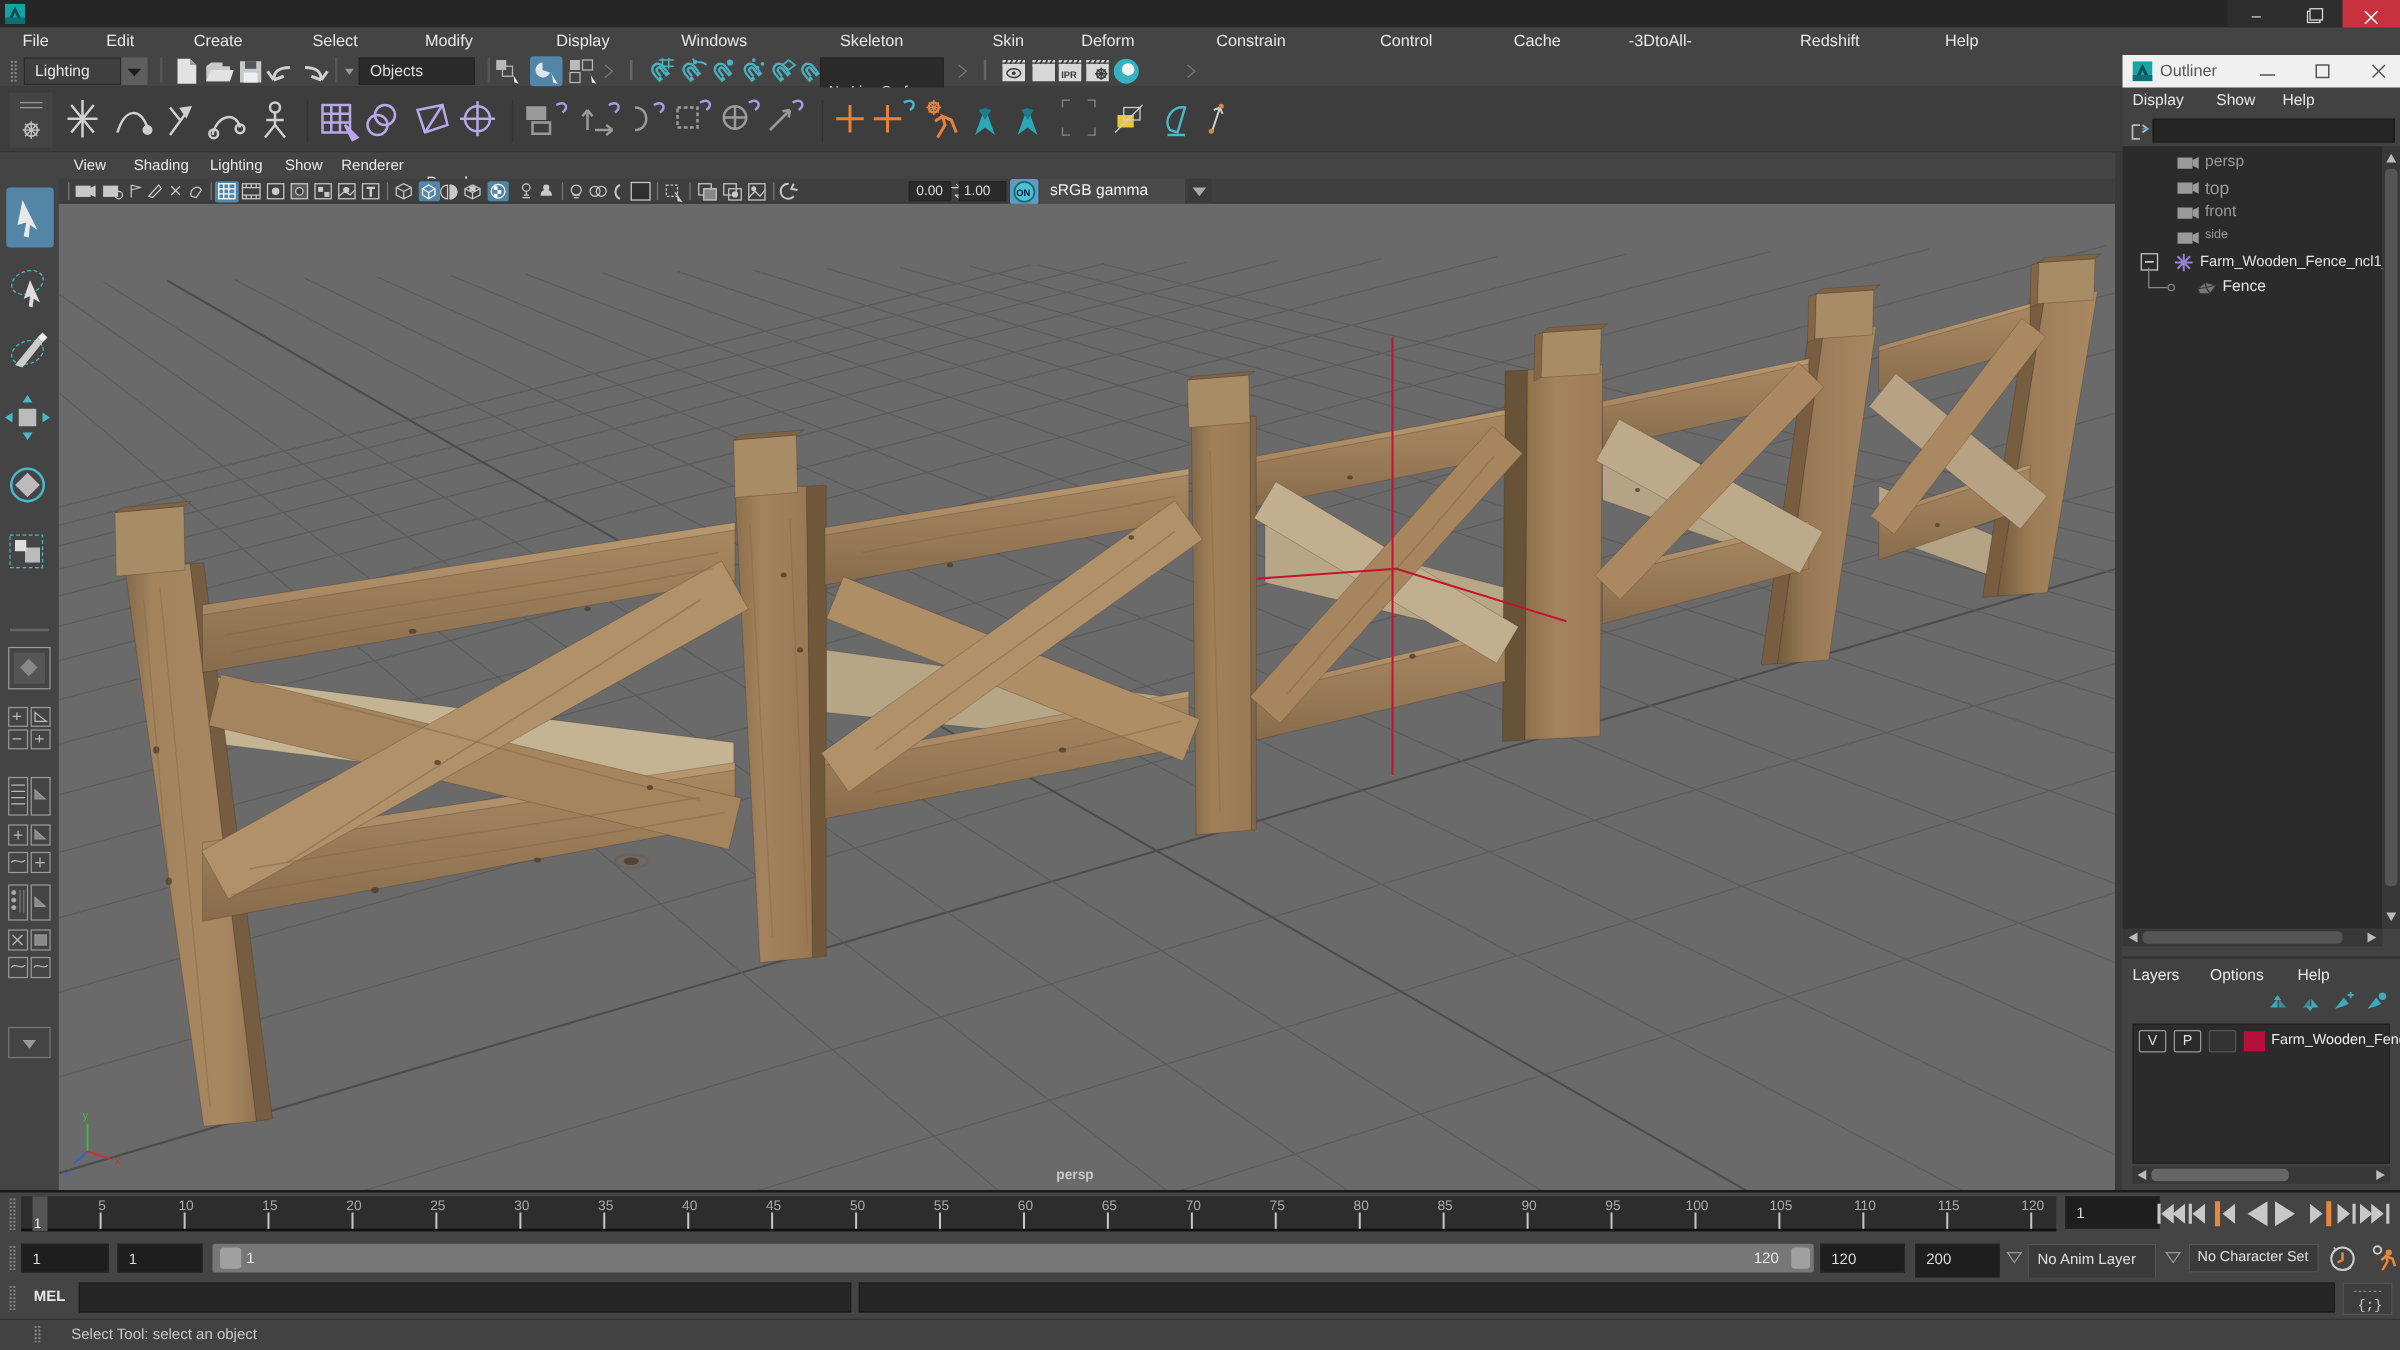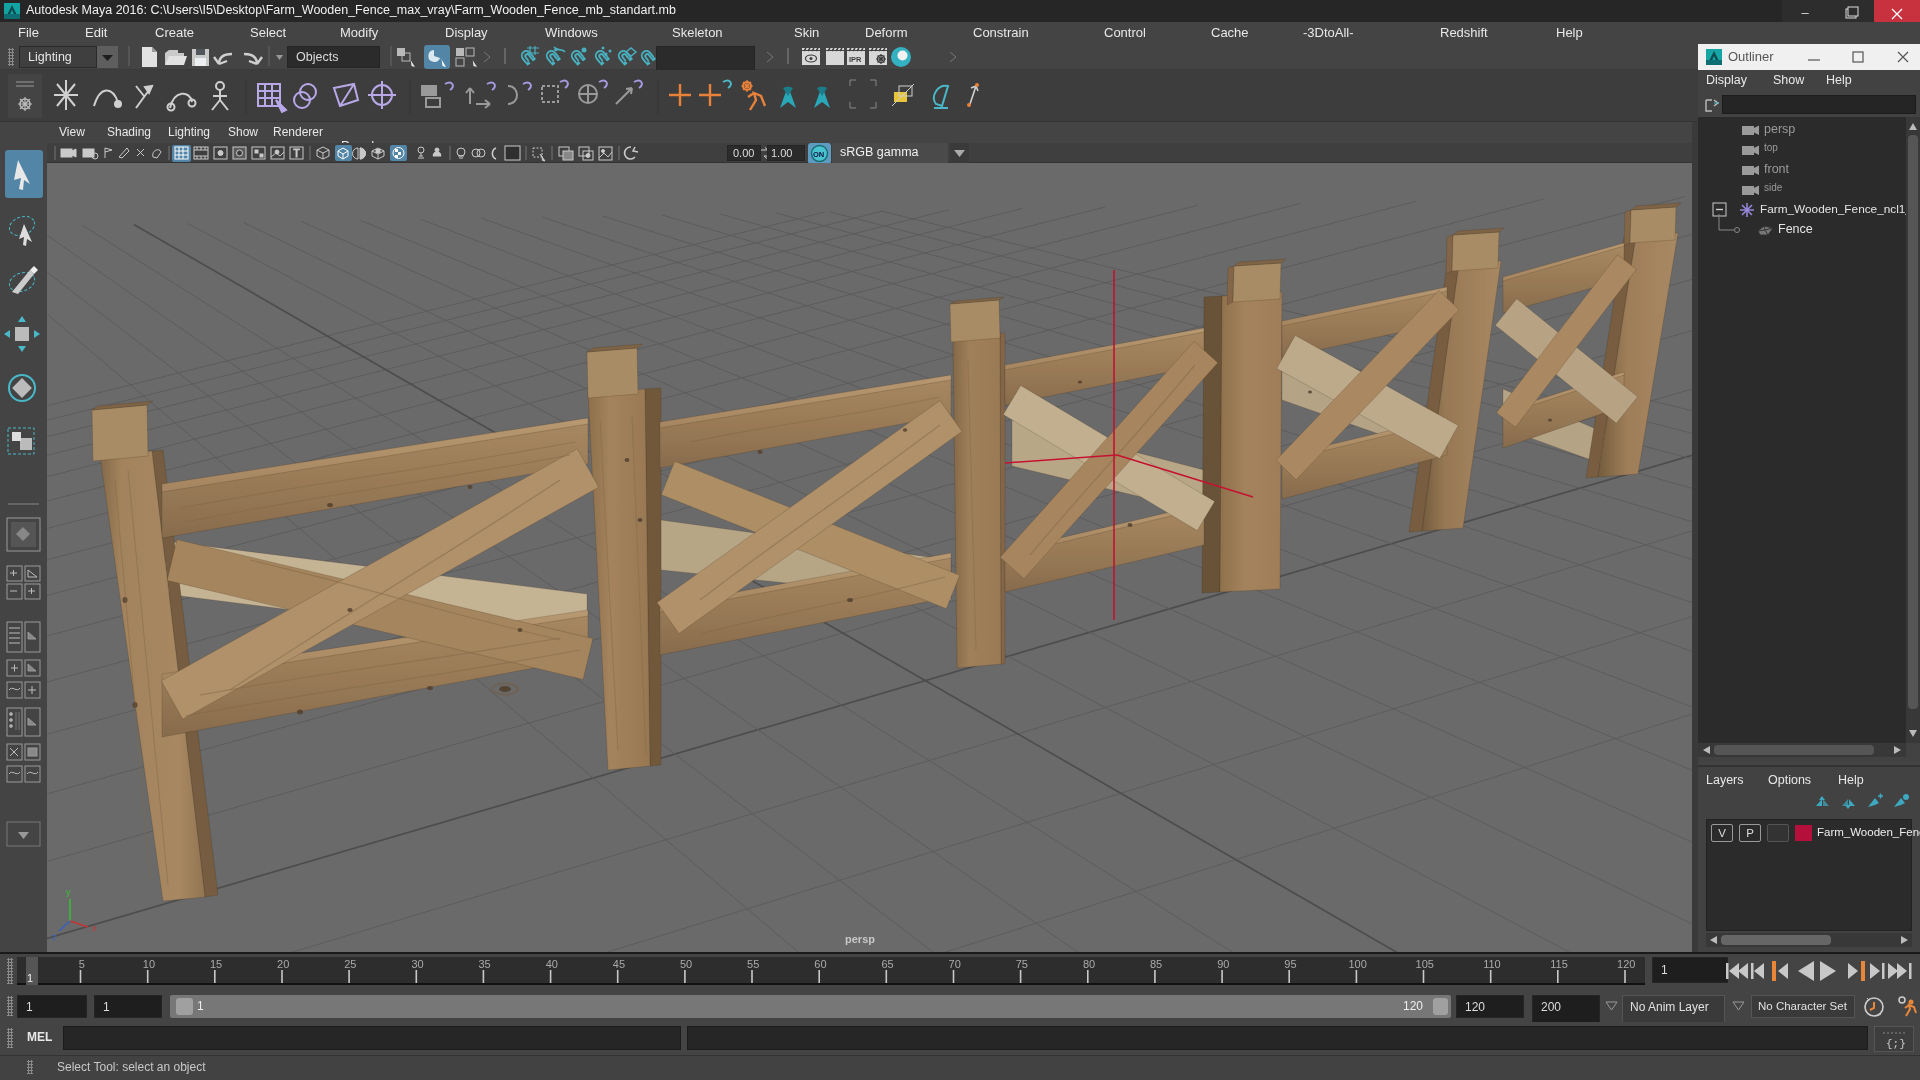--- a/index.html
+++ b/index.html
@@ -6,21 +6,20 @@
 .tb{color:#e8e8e8}
 .fld{background:#2b2b2b;border:1px solid #252525;color:#dcdcdc}
 .grip{width:6px;background-image:radial-gradient(circle,#8a8a8a 1px,transparent 1.2px);background-size:3px 3px}
 </style></head><body>
 <div class="abs" style="left:0;top:0;width:1920px;height:22px;background:#262626">
 <svg class="abs" style="left:4px;top:3px" width="16" height="16">
       <rect width="16" height="16" fill="#14a3a3"></rect>
       <path d="M2 14 L8 2 L14 14 L11 14 L8 7 L5 14 Z" fill="#0c4c52"></path>
       <rect y="11" width="16" height="5" fill="#0e6e74"></rect>
     </svg>
-<div class="abs" style="left:26px;top:3px;font-size:12.5px;color:#f0f0f0">Autodesk Maya 2016: C:\Users\I5\Desktop\Farm_Wooden_Fence_max_vray\Farm_Wooden_Fence_mb_standart.mb</div>
 </div>
 <div class="abs" style="left:1782px;top:0;width:46px;height:29px;background:#2d2d2d;color:#ddd;text-align:center;font-size:13px;line-height:26px">–</div>
 <div class="abs" style="left:1828px;top:0;width:46px;height:29px;background:#2d2d2d"><svg width="46" height="29">
       <rect x="18" y="9" width="10" height="9" fill="none" stroke="#ddd" stroke-width="1"></rect>
       <rect x="20" y="7" width="10" height="9" fill="#2d2d2d" stroke="#ddd" stroke-width="1"></rect>
     </svg></div>
 <div class="abs" style="left:1874px;top:0;width:46px;height:29px;background:#c8313e"><svg width="46" height="29">
       <path d="M18 9 L28 19 M28 9 L18 19" stroke="#fff" stroke-width="1.3"></path>
     </svg></div>
 <div class="abs" style="left:0;top:22px;width:1920px;height:22px;background:#444"></div>
@@ -659,21 +658,21 @@
 <div class="abs" style="left:0;top:73px;width:208px;height:626px;background:#2b2b2b"></div>
 <svg class="abs" style="left:42px;top:78px" width="22" height="16">
       <rect x="2" y="4" width="12" height="9" fill="#9a9a9a"></rect>
       <path d="M14 6 L19 3.5 L19 13 L14 10.5 Z" fill="#9a9a9a"></path>
     </svg>
 <div class="abs" style="left:66px;top:78px;font-size:12.5px;color:#9a9a9a">persp</div>
 <svg class="abs" style="left:42px;top:98px" width="22" height="16">
       <rect x="2" y="4" width="12" height="9" fill="#9a9a9a"></rect>
       <path d="M14 6 L19 3.5 L19 13 L14 10.5 Z" fill="#9a9a9a"></path>
     </svg>
-<div class="abs" style="left:66px;top:98px;font-size:10px;color:#9a9a9a">top</div>
+<div class="abs" style="left:66px;top:98px;font-size:14px;color:#9a9a9a">top</div>
 <svg class="abs" style="left:42px;top:118px" width="22" height="16">
       <rect x="2" y="4" width="12" height="9" fill="#9a9a9a"></rect>
       <path d="M14 6 L19 3.5 L19 13 L14 10.5 Z" fill="#9a9a9a"></path>
     </svg>
 <div class="abs" style="left:66px;top:118px;font-size:12.5px;color:#9a9a9a">front</div>
 <svg class="abs" style="left:42px;top:138px" width="22" height="16">
       <rect x="2" y="4" width="12" height="9" fill="#9a9a9a"></rect>
       <path d="M14 6 L19 3.5 L19 13 L14 10.5 Z" fill="#9a9a9a"></path>
     </svg>
 <div class="abs" style="left:66px;top:138px;font-size:10px;color:#9a9a9a">side</div>

